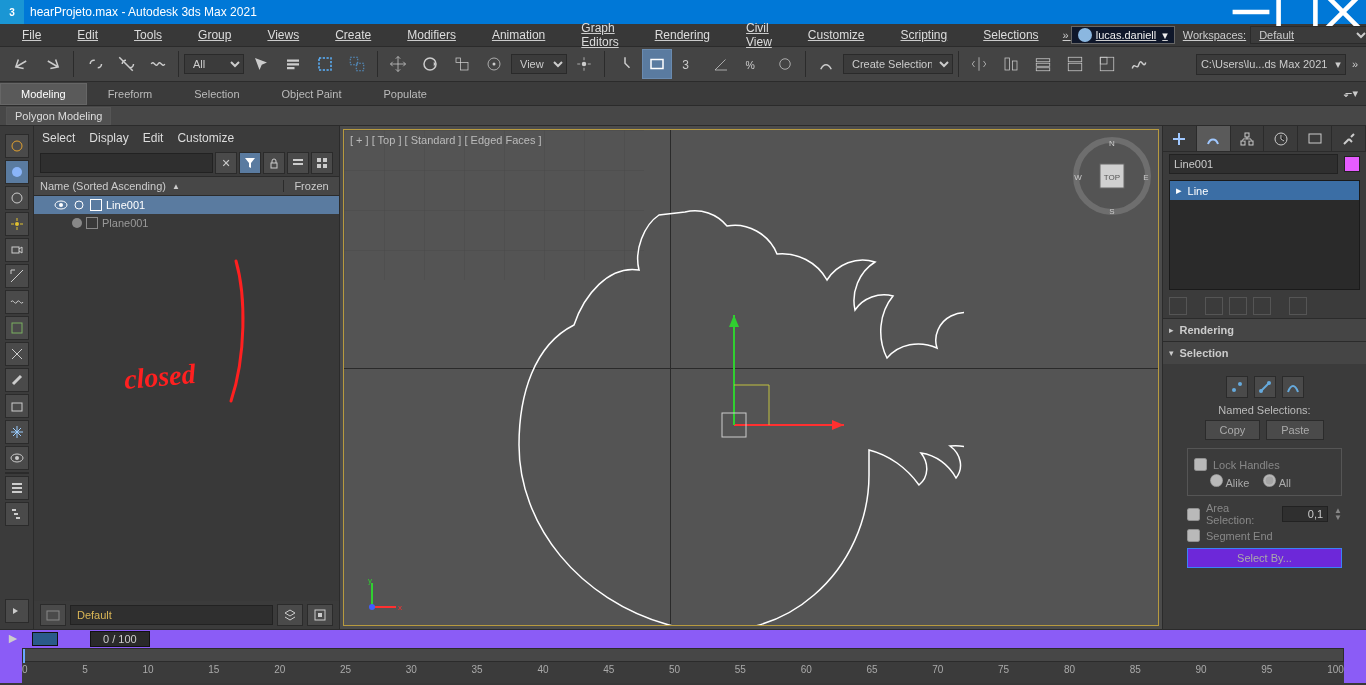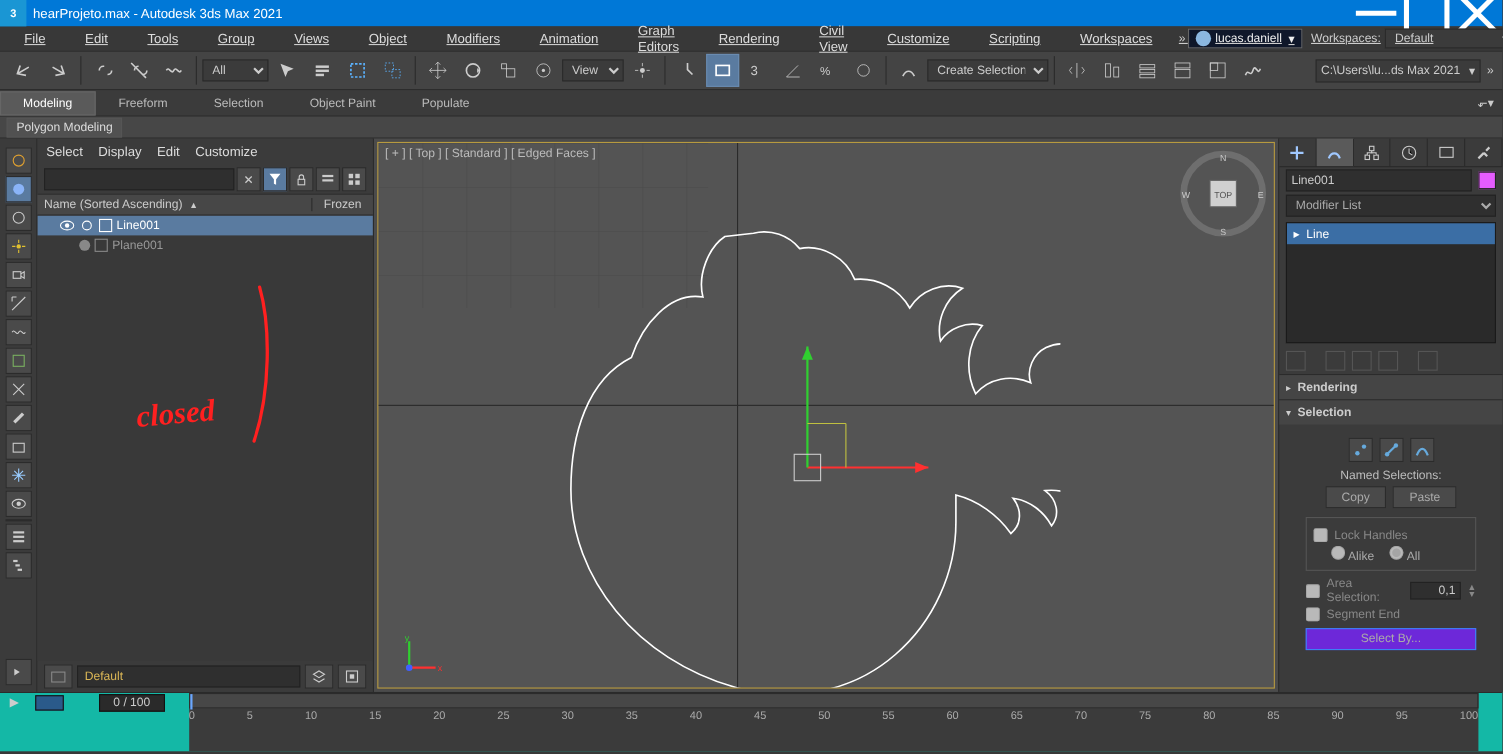--- a/index.html
+++ b/index.html
@@ -103,21 +103,21 @@
 .ns-btns button { background: #4a4a4a; border: 1px solid #2b2b2b; color: #aaa; padding: 3px 14px; font-size: 11px; }
 .opt-group { border: 1px solid #555; padding: 6px; margin-top: 8px; }
 .chk { display: flex; align-items: center; gap: 6px; margin: 3px 0; color: #888; }
 .chk input { accent-color: #666; }
 .radio-row { display: flex; gap: 14px; margin-left: 16px; color:#aaa;}
 .area-row { display: flex; align-items: center; gap: 6px; }
 .area-row .spinner { width: 46px; background: #2f2f2f; border: 1px solid #222; color: #ccc; padding: 1px 4px; font-size: 11px; text-align:right;}
 .sel-by { display: block; width: 100%; background: #6d28d9; border: 1px solid #3b82f6; color: #aaa; padding: 3px 0; font-size: 11px; margin-top: 6px; }
 
 
-.time-area { height: 54px; background: #14b8a6; border-top: 1px solid #2b2b2b; display: flex; flex-direction: row; }
+.time-area { height: 54px; background: #8b5cf6; border-top: 1px solid #2b2b2b; display: flex; flex-direction: column; }
 .time-top { height: 18px; display: flex; align-items: center; }
 .time-top .play-tri { width: 14px; margin-left: 6px; }
 .frame-counter { margin-left: 30px; background: #2a2a2a; border: 1px solid #111; padding: 1px 12px; font-size: 11px; color: #ccc; }
 .time-ruler { flex: 1; position: relative; background: #3b3b3b; margin: 0 22px; }
 .ruler-track { position:absolute; top:0; left:0; right:0; height:14px; background:#474747; border:1px solid #2b2b2b; }
 .ruler-labels { position:absolute; top:16px; left:0; right:0; display:flex; justify-content:space-between; font-size:10px; color:#aaa;}
 .time-cursor { position:absolute; top:0; left:0; width:2px; height:14px; background:#6aa7ff; }
 </style>
 </head>
 <body>
@@ -146,29 +146,29 @@
       </svg>
     </div>
 </div>
 
 <div class="menubar">
   <div class="menu-item">File</div>
   <div class="menu-item">Edit</div>
   <div class="menu-item">Tools</div>
   <div class="menu-item">Group</div>
   <div class="menu-item">Views</div>
-  <div class="menu-item">Object</div>
+  <div class="menu-item">Create</div>
   <div class="menu-item">Modifiers</div>
   <div class="menu-item">Animation</div>
   <div class="menu-item">Graph Editors</div>
   <div class="menu-item">Rendering</div>
   <div class="menu-item">Civil View</div>
   <div class="menu-item">Customize</div>
   <div class="menu-item">Scripting</div>
-  <div class="menu-item">Workspaces</div>
+  <div class="menu-item">Selections</div>
   <div class="menu-more">»</div>
   <div class="user-chip">
     <div class="u-icon"></div>
     <span>lucas.daniell</span>
     <span style="margin-left:6px;">▾</span>
   </div>
   <div class="workspace">
     <span>Workspaces:</span>
     <select><option>Default</option></select>
   </div>
@@ -612,23 +612,20 @@
         </div>
       <div class="ctab">
           <svg width="16" height="16">
             <path d="M3 13l5-5m2-2l3-3M8 8l3 3" stroke="#ccc" stroke-width="2"></path>
           </svg>
         </div>
     </div>
     <div class="cmd-name">
       <input value="Line001" style="">
       <div class="swatch"></div>
-    </div>
-    <div class="mod-list">
-      <select><option>Modifier List</option></select>
     </div>
     <div class="mod-stack">
       <div class="stack-item">
         <span>▸</span>
         <span>Line</span>
       </div>
     </div>
     <div class="mod-toolbar">
       <div class="mt"></div>
       <div style="width:6px"></div>

